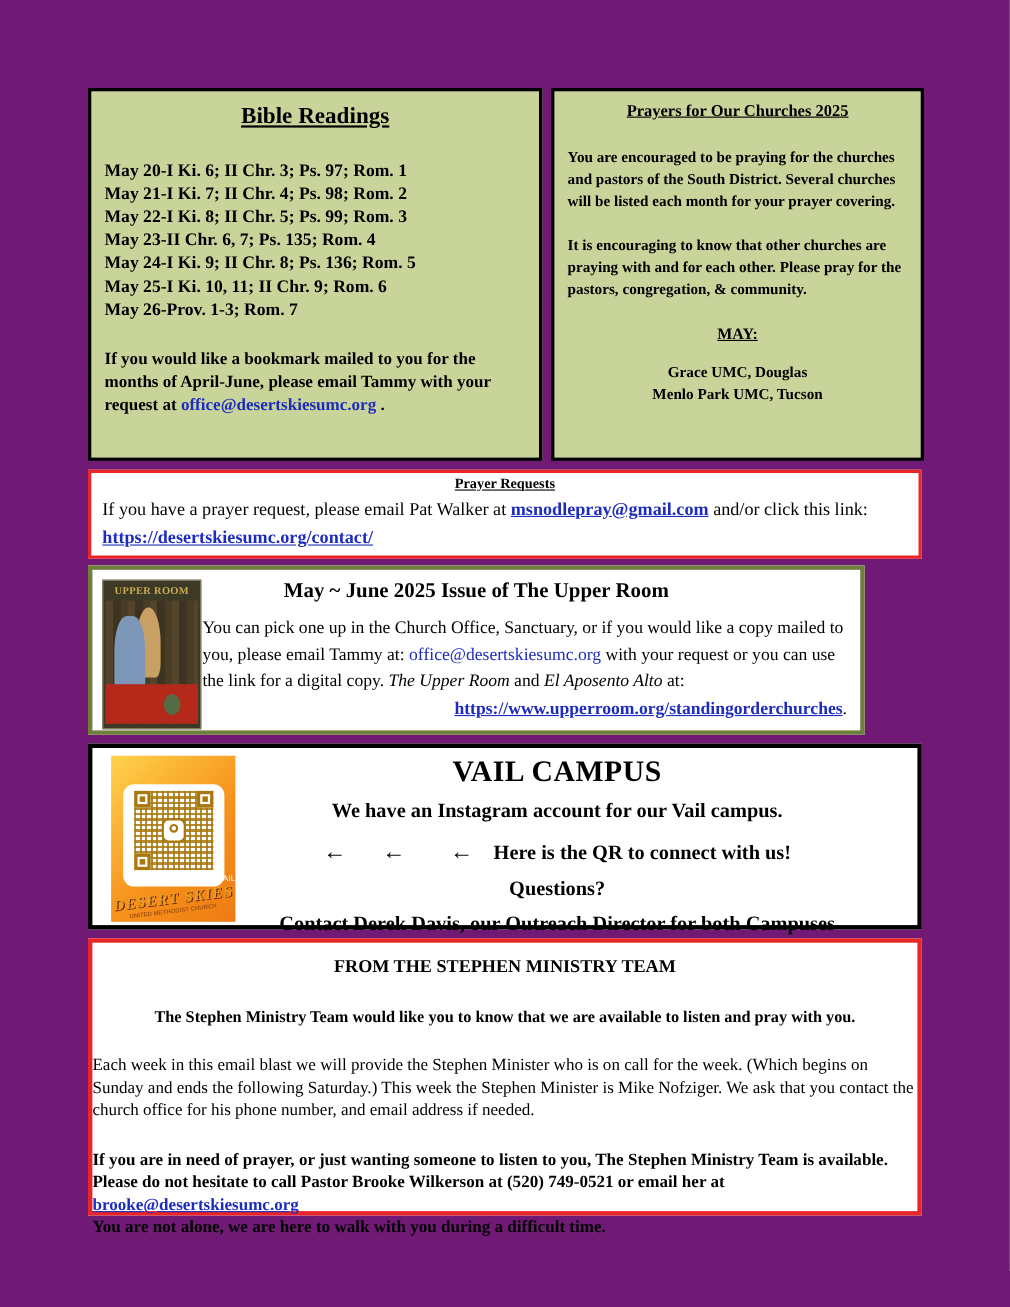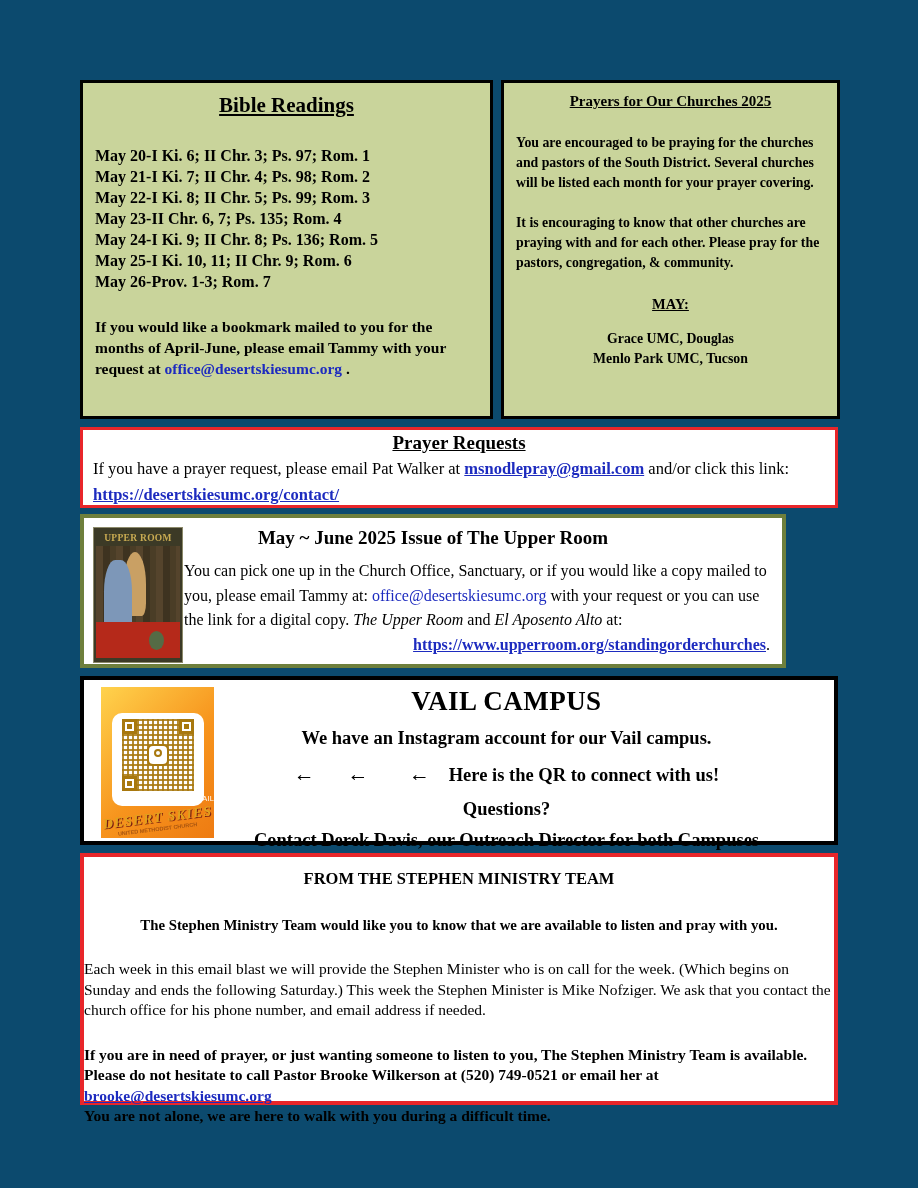--- a/index.html
+++ b/index.html
@@ -1,38 +1,38 @@
 <!DOCTYPE html>
 <html><head>
 <meta charset="utf-8">
 <style>
   * { margin:0; padding:0; box-sizing:border-box; }
   body { background:#ffffff; font-family:"Liberation Serif","DejaVu Serif",serif; color:#000; }
-  .page { position:relative; width:918px; height:1188px; background:#0c4a6e; margin:0 auto; overflow:hidden; }
+  .page { position:relative; width:918px; height:1188px; background:#701a75; margin:0 auto; overflow:hidden; }
 
   .box { position:absolute; }
   .green-box { background:#c9d49b; border:3px solid #000; }
 
   
   .bible-box { left:80px; top:80px; width:413px; height:339px; padding:6px 12px; }
   .bible-title { font-size:21px; font-weight:bold; text-decoration:underline; text-align:center; margin-top:4px; }
   .bible-readings { margin-top:27px; font-size:16px; font-weight:bold; line-height:21px; }
   .bible-note { margin-top:24px; font-size:15.5px; font-weight:bold; line-height:21px; }
 
   
   .prayers-box { left:501px; top:80px; width:339px; height:339px; padding:8px 12px; }
   .prayers-title { font-size:15px; font-weight:bold; text-decoration:underline; text-align:center; margin-top:2px; }
   .prayers-para { margin-top:23px; font-size:13.8px; font-weight:bold; line-height:20px; }
   .prayers-para2 { margin-top:20px; }
   .month-label { margin-top:23px; text-align:center; font-size:14.5px; font-weight:bold; text-decoration:underline; }
   .church-list { margin-top:16px; text-align:center; font-size:13.8px; font-weight:bold; line-height:19.5px; }
 
   
   .prayer-req-box { left:80px; top:427px; width:758px; height:81px; border:3px solid #e8262a; background:#fff; padding:2px 10px; }
-  .prayer-req-title { font-size:19px; font-weight:bold; text-decoration:underline; text-align:center; }
+  .prayer-req-title { font-size:13px; font-weight:bold; text-decoration:underline; text-align:center; }
   .prayer-req-body { font-size:16.5px; line-height:26px; margin-top:2px; }
 
   
   .upper-room-box { left:80px; top:514px; width:706px; height:154px; border:4px solid #6e7f3c; background:#fff; }
   .ur-title { text-align:center; font-size:19px; font-weight:bold; margin-top:9px; }
   .ur-body { margin:10px 12px 0 100px; font-size:16px; line-height:24.5px; }
   .ur-link-line { text-align:right; }
   .cover { position:absolute; left:9px; top:9px; width:90px; height:136px; background:#3c3a26; border:1px solid #8c8a6a; padding:2px; overflow:hidden; }
   .cover-masthead { color:#c9ab52; font-size:9.5px; font-weight:bold; text-align:center; letter-spacing:.3px; margin-top:3px; }
   .cover-art { position:relative; height:112px; margin-top:3px;

